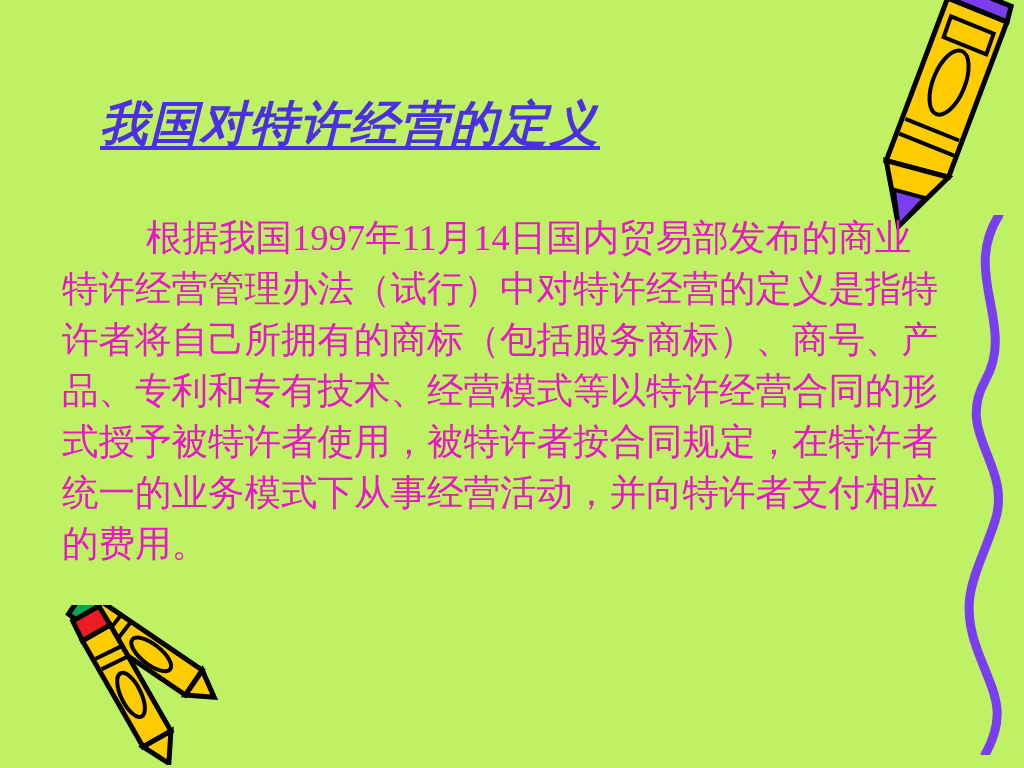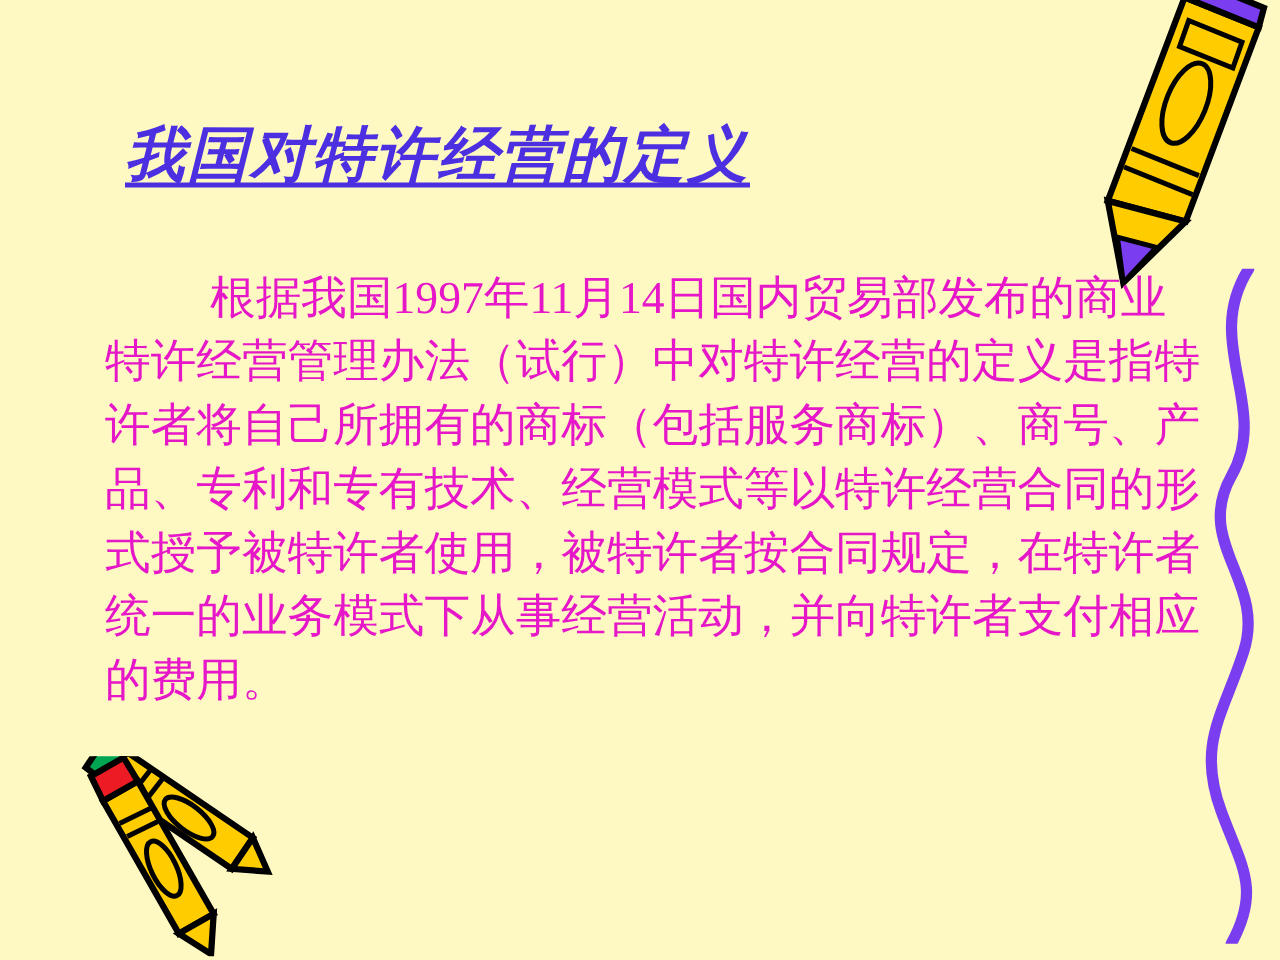--- a/index.html
+++ b/index.html
@@ -10,21 +10,21 @@
     width: 1024px;
     height: 768px;
     background: #ffffff;
     font-family: "Liberation Serif", serif;
     overflow: hidden;
   }
   .slide {
     position: relative;
     width: 1024px;
     height: 768px;
-    background: #fef9c3;
+    background: #bef264;
     overflow: hidden;
   }
 
   
   .slide-title {
     position: absolute;
     left: 100px;
     top: 92px;
     width: 660px;
     font-family: "Liberation Serif", serif;
@@ -44,21 +44,20 @@
     left: 62px;
     top: 212px;
     width: 880px;
     font-family: "Liberation Serif", serif;
     font-size: 36.5px;
     line-height: 51px;
     color: #e617c8;
     text-indent: 84px;
     text-align: left;
     letter-spacing: 0px;
-    margin-left: 22px;
   }
 
   
   .crayon-top {
     position: absolute;
     left: 845px;
     top: 0px;
     width: 180px;
     height: 240px;
   }

